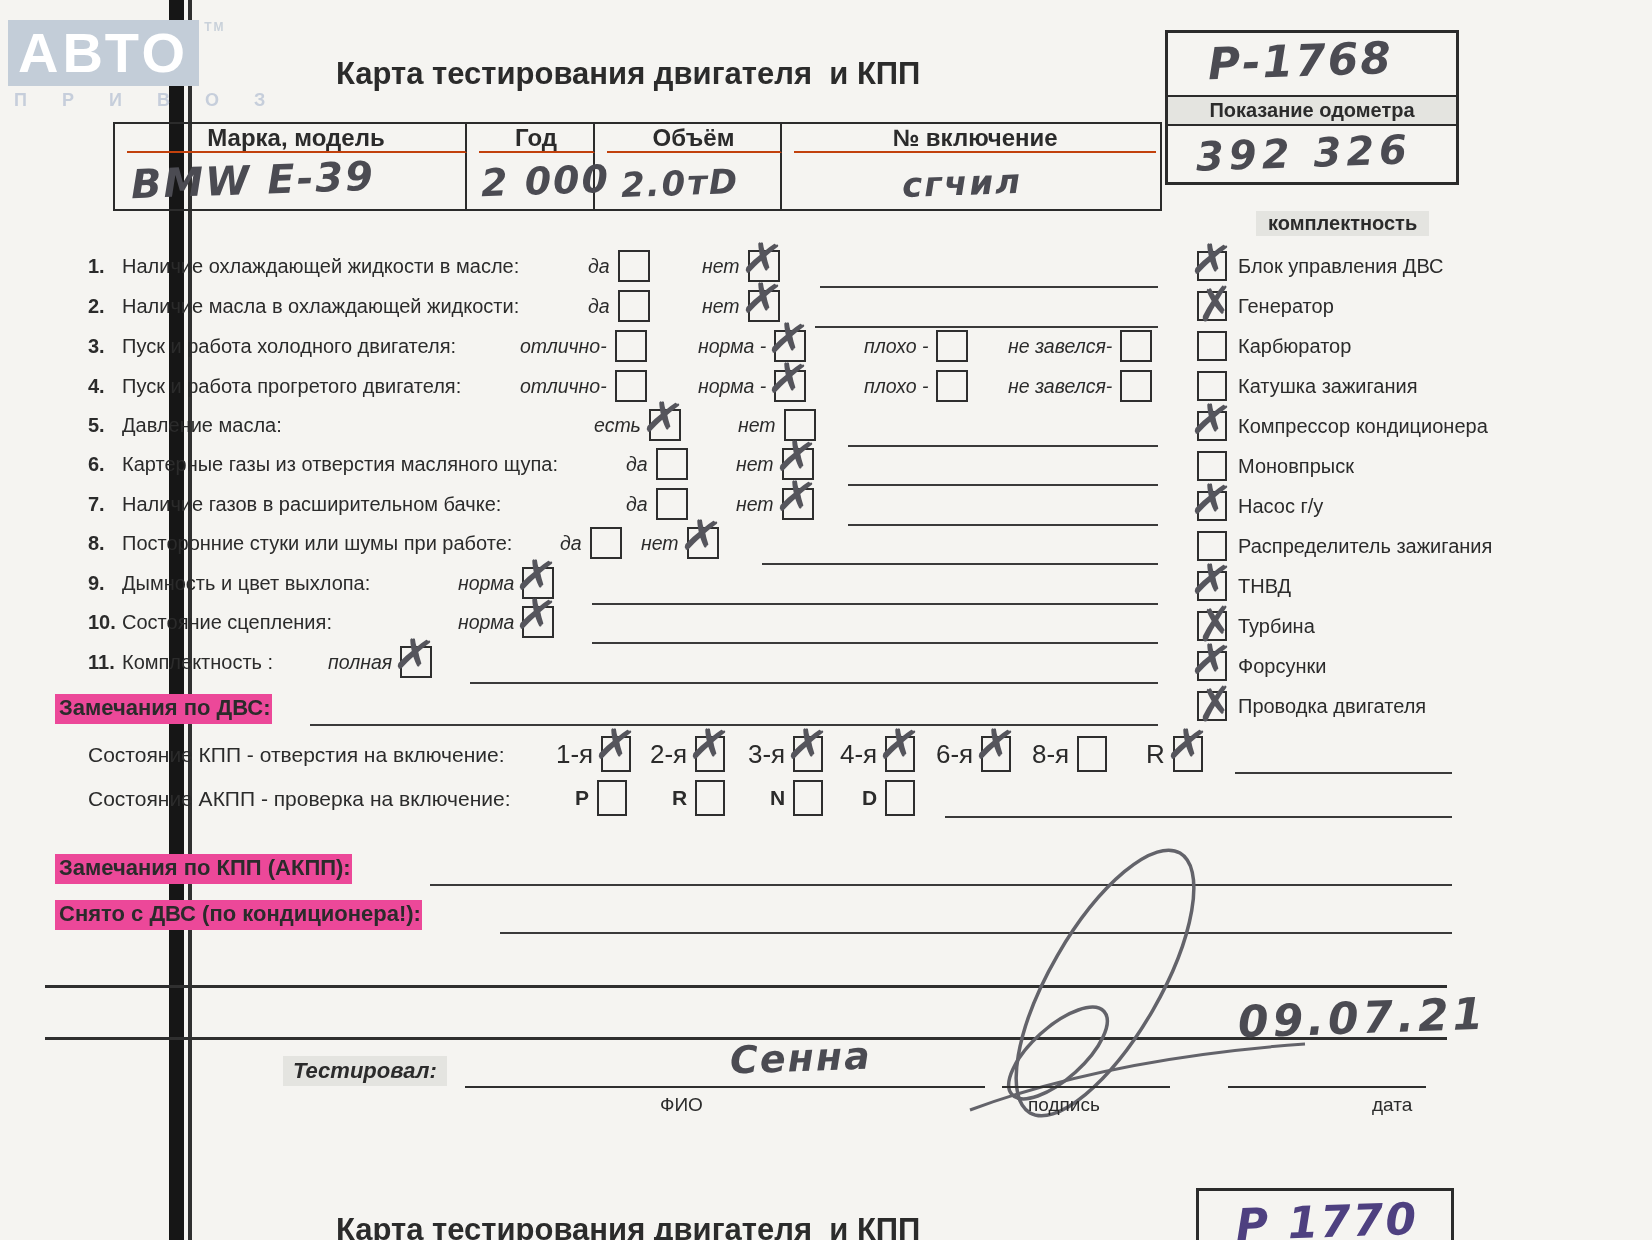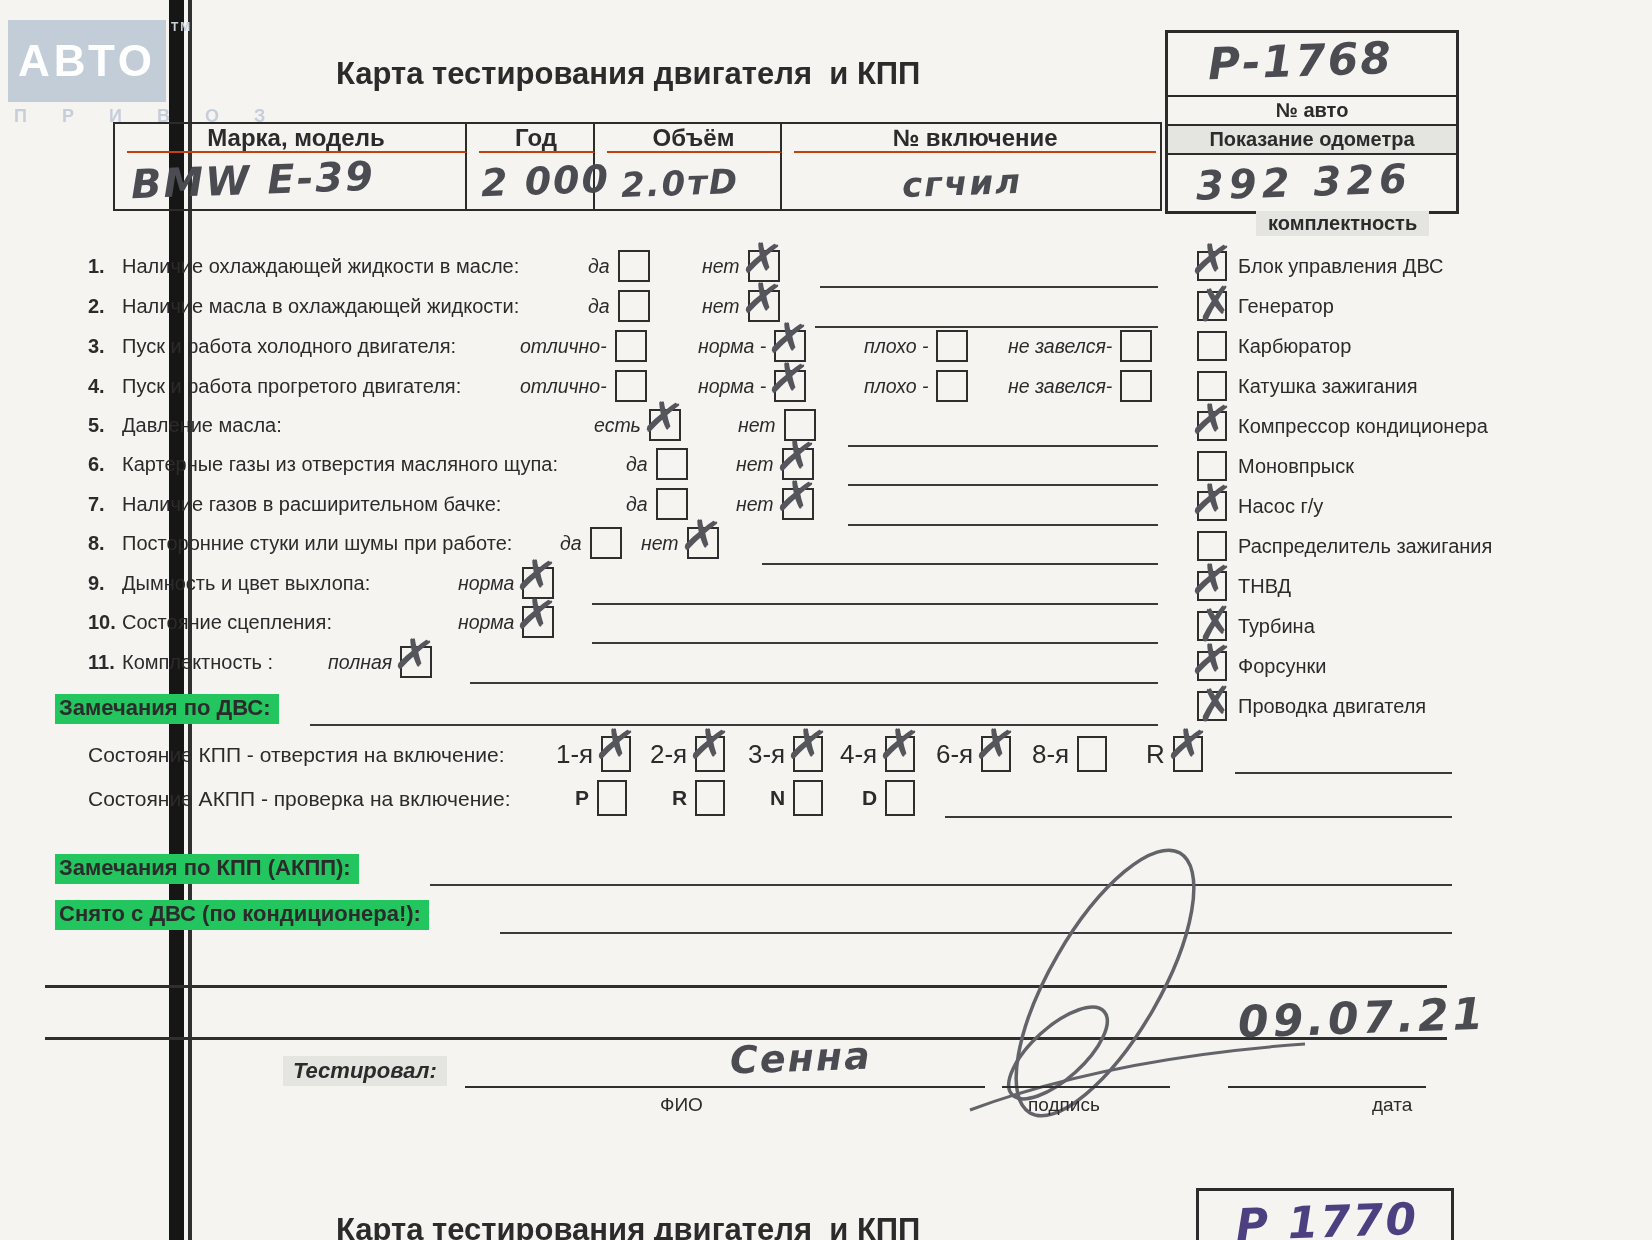--- a/index.html
+++ b/index.html
@@ -6,22 +6,22 @@
   .page{position:relative;width:1652px;height:1240px;background:#f5f4f1;overflow:hidden;
         font-family:"Liberation Sans",sans-serif;color:#2b2b2b;}
 
   
   .vband{position:absolute;top:0;height:100%;background:#161616;}
   #band1{left:169px;width:15px;}
   #band2{left:188px;width:4px;background:#303030;}
 
   
   .logo{position:absolute;left:8px;top:20px;}
-  .logo-word{background:#c3cdd8;color:#ffffff;font-weight:bold;font-size:44px;
-             padding:12px 10px;letter-spacing:4px;line-height:58px;display:inline-block;}
+  .logo-word{background:#c3cdd8;color:#ffffff;font-weight:bold;font-size:56px;
+             padding:4px 10px;letter-spacing:4px;line-height:58px;display:inline-block;}
   .logo-tm{color:#c9d1da;font-size:12px;vertical-align:top;margin-left:5px;letter-spacing:2px;font-weight:bold;}
   .logo-sub{color:#c6cedb;font-size:18px;letter-spacing:15px;margin-top:4px;padding-left:6px;font-weight:bold;}
 
   .title,.title2{position:absolute;left:336px;font-size:31px;font-weight:bold;white-space:pre;}
   .title{top:56px;}
   .title2{top:1212px;}
 
   
   .regbox{position:absolute;left:1165px;top:30px;width:288px;border:3px solid #2b2b2b;}
   .regbox-num{height:62px;border-bottom:2px solid #2b2b2b;position:relative;}
@@ -80,21 +80,21 @@
   .r4 .o1{left:432px}.r4 .o2{left:610px}.r4 .o3{left:776px}.r4 .o4{left:920px}
   .r5 .o1{left:506px}.r5 .o2{left:650px}.r5 .uline{left:760px}
   .r6 .o1{left:538px}.r6 .o2{left:648px}.r6 .uline{left:760px}
   .r7 .o1{left:538px}.r7 .o2{left:648px}.r7 .uline{left:760px}
   .r8 .o1{left:472px}.r8 .o2{left:553px}.r8 .uline{left:674px}
   .r9 .o1{left:370px}.r9 .uline{left:504px}
   .r10 .o1{left:370px}.r10 .uline{left:504px}
   .r11 .o1{left:240px}.r11 .uline{left:382px}
 
   
-  .sec{position:absolute;left:55px;font-size:22px;font-weight:bold;background:#22c55e;padding:1px 8px 3px 4px;}
+  .sec{position:absolute;left:55px;font-size:22px;font-weight:bold;background:#ec4899;padding:1px 1px 3px 4px;}
   .sec-dvs{top:694px;}
   .sec-kppnotes{top:854px;}
   .sec-removed{top:900px;}
   .fill{position:absolute;height:2px;background:#3a3a3a;}
   .dvs-line{left:310px;top:724px;width:848px;}
   .kppnotes-line{left:430px;top:884px;width:1022px;}
   .removed-line{left:500px;top:932px;width:952px;}
 
   
   .gear-row{position:absolute;left:88px;width:1364px;height:38px;font-size:21px;}
@@ -145,21 +145,20 @@
     </div>
     <div class="logo-sub">П Р И В О З</div>
   </div>
 
   <div class="title">Карта тестирования двигателя  и КПП</div>
 
   <div class="regbox">
     <div class="regbox-num">
       <span class="hand hw-reg">Р-1768</span>
     </div>
-    <div class="regbox-row">№ авто</div>
     <div class="regbox-row regbox-odolabel">Показание одометра</div>
     <div class="regbox-odoval">
       <span class="hand hw-odo">392 326</span>
     </div>
   </div>
 
   <div class="vtable">
     <div class="vth">Марка, модель</div>
     <div class="vth">Год</div>
     <div class="vth">Объём</div>

